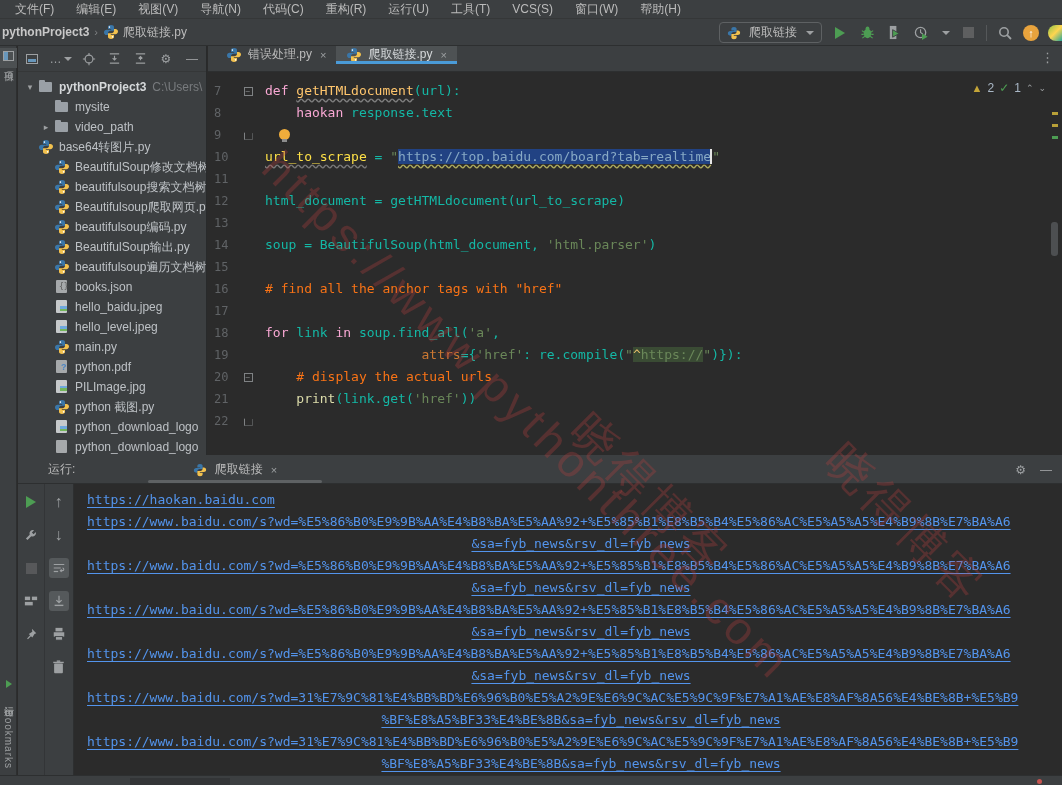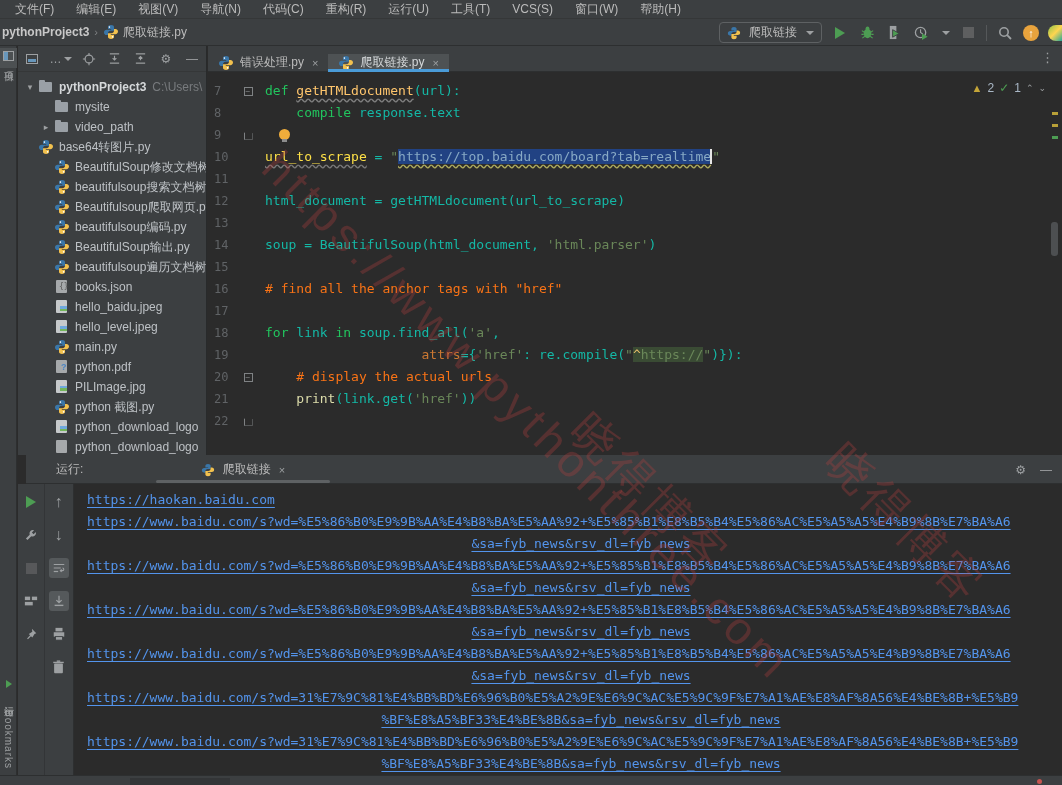--- a/index.html
+++ b/index.html
@@ -70,38 +70,38 @@
   .img-glyph::after { content:""; position:absolute; left:4px; top:6px; width:7px; height:5px;
     background:linear-gradient(180deg,#6fa8dc 50%,#72b55a 50%); }
   .json-glyph::after { content:"{}"; position:absolute; left:3px; top:2px; font-size:8px; color:#555; font-family:"DejaVu Sans Mono",monospace;}
   .pdf-glyph::after { content:"?"; position:absolute; left:5px; top:2px; font-size:9px; color:#4a84c4; font-weight:bold; }
 
   
   .py-icon { width:16px; height:16px; display:inline-block; position:relative; flex:0 0 16px; }
 
   
   .editor { position:absolute; left:208px; top:46px; width:854px; height:409px; background:#2b2b2b; }
-  .tabbar { height:26px; background:#3c3f41; display:flex; align-items:flex-end; border-bottom:1px solid #2d2f30; position:relative; }
+  .tabbar { height:26px; background:#3c3f41; display:flex; align-items:flex-start; border-bottom:1px solid #2d2f30; position:relative;padding-left:8px; }
   .etab { display:flex; align-items:center; gap:6px; padding:0 10px; font-size:12px; color:#bbbbbb; position:relative; }
   .etab.active { background:#4e5254; color:#d5d8da; }
   .etab.active::after { content:""; position:absolute; left:0; right:0; bottom:-1px; height:3px; background:#4a9bd8; }
   .tab-close { color:#9da0a2; font-size:11px; margin-left:2px; }
   .kebab { position:absolute; right:8px; top:4px; color:#9da0a2; font-size:13px; letter-spacing:0; }
   .editor-body { position:absolute; left:0; top:26px; right:0; bottom:0; overflow:hidden;
     font-family:"DejaVu Sans Mono", monospace; font-size:13px; line-height:22px; }
   .gutter { position:absolute; left:0; top:8px; width:57px; color:#606366; }
   .gutter-row { height:22px; display:flex; }
   .gutter-num { width:26px; text-align:left; padding-left:6px; font-size:12px; line-height:22px; }
   .gutter-fold { width:28px; display:flex; align-items:center; justify-content:center; color:#7f8284; }
   .fold-box { width:9px; height:9px; border:1px solid #7f8284; font-size:8px; line-height:7px; text-align:center; color:#7f8284; background:#2b2b2b; }
   .fold-end { width:9px; height:9px; border:1px solid #7f8284; border-top:none;
     clip-path:polygon(0 100%,0 30%,50% 0,100% 30%,100% 100%); background:transparent; }
   .code { position:absolute; left:57px; top:8px; right:14px; color:#a9b7c6; }
   .code-line { height:22px; white-space:pre; position:relative; }
-  .tk-kw { color:#22c55e; }
+  .tk-kw { color:#f9a8d4; }
   .tk-txt { color:#14b8a6; }
   .tk-str { color:#6a8759; }
   .tk-com { color:#f97316; }
   .tk-def { color:#ffc66d; text-decoration:underline wavy rgba(155,155,155,.75); text-underline-offset:3px; }
   .tk-wavy { color:#fde047; text-decoration:underline wavy rgba(155,155,155,.7); text-underline-offset:3px; }
   .tk-named { color:#cc7832; }
   .tk-builtin { color:#dcdcaa; }
   .tk-sel { color:#87a9c5; background:#214283; text-decoration:underline wavy rgba(190,186,100,.9); text-underline-offset:3px; }
   .tk-rx { color:#e8bf6a; background:#3a4b34; }
   .tk-rxs { color:#6a8759; background:#3a4b34; }
@@ -113,21 +113,21 @@
     font-size:12px; color:#a9b7c6; font-family:"Liberation Sans",sans-serif; }
   .insp-warn { color:#c4a538; font-size:11px; }
   .insp-ok { color:#4d9d53; font-size:12px; }
   .insp-chev { color:#9da0a2; font-size:9px; }
   .stripe-marks { position:absolute; right:2px; top:0; width:10px; height:100%; }
   .mark { position:absolute; right:2px; width:6px; height:3px; background:#b8a038; }
   .sb-thumb { position:absolute; right:2px; width:7px; height:34px; background:#4d4f51; border-radius:3px; }
 
   
   .runpanel { position:absolute; left:18px; top:455px; width:1044px; height:320px; background:#2b2b2b; }
-  .run-header { position:absolute; left:8px; top:0; right:0; height:29px; background:#3c3f41;
+  .run-header { position:absolute; left:0; top:0; right:0; height:29px; background:#3c3f41;
     border-bottom:1px solid #2d2f30; display:flex; align-items:center; font-size:12px; color:#bbbbbb; }
   .run-title { margin-left:30px; }
   .run-tab { position:absolute; left:128px; top:0; height:29px; width:178px; display:flex; align-items:center;
     justify-content:center; gap:6px; color:#bbbbbb; }
   .run-tab::after { content:""; position:absolute; left:2px; right:2px; bottom:1px; height:3px; background:#5e6163; border-radius:2px; }
   .run-header-right { position:absolute; right:10px; top:0; height:29px; display:flex; align-items:center; gap:14px; color:#9da0a2; }
   .run-toolbar { position:absolute; left:0; top:29px; width:56px; bottom:0; background:#3c3f41;
     border-right:1px solid #2d2f30; display:flex; }
   .rt-col { width:27px; display:flex; flex-direction:column; align-items:center; padding-top:8px; gap:13px; }
   .rt-col.first { border-right:1px solid #333537; }
@@ -563,21 +563,21 @@
           </div>
           <div class="gutter-row">
             <span class="gutter-num">22</span>
             <span class="gutter-fold">
               <span class="fold-end"></span>
             </span>
           </div>
         </div>
       <div class="code" id="code">
           <div class="code-line"><span class="tk-kw">def </span><span class="tk-def">getHTMLdocument</span><span class="tk-txt">(url):</span></div>
-          <div class="code-line"><span class="tk-kw">    compile </span><span class="tk-txt">response.text</span></div>
+          <div class="code-line"><span class="tk-kw">    haokan </span><span class="tk-txt">response.text</span></div>
           <div class="code-line"><span class="bulb"></span></div>
           <div class="code-line"><span class="tk-wavy">url_to_scrape</span><span class="tk-txt"> = </span><span class="tk-str">"</span><span class="tk-sel">https://top.baidu.com/board?tab=realtime</span><span class="caret"></span><span class="tk-str">"</span></div>
           <div class="code-line"></div>
           <div class="code-line"><span class="tk-txt">html_document = getHTMLdocument(url_to_scrape)</span></div>
           <div class="code-line"></div>
           <div class="code-line"><span class="tk-txt">soup = BeautifulSoup(html_document, </span><span class="tk-str">'html.parser'</span><span class="tk-txt">)</span></div>
           <div class="code-line"></div>
           <div class="code-line"><span class="tk-com"># find all the anchor tags with "href"</span></div>
           <div class="code-line"></div>
           <div class="code-line"><span class="tk-kw">for </span><span class="tk-txt">link </span><span class="tk-kw">in </span><span class="tk-txt">soup.find_all(</span><span class="tk-str">'a'</span><span class="tk-txt">,</span></div>

